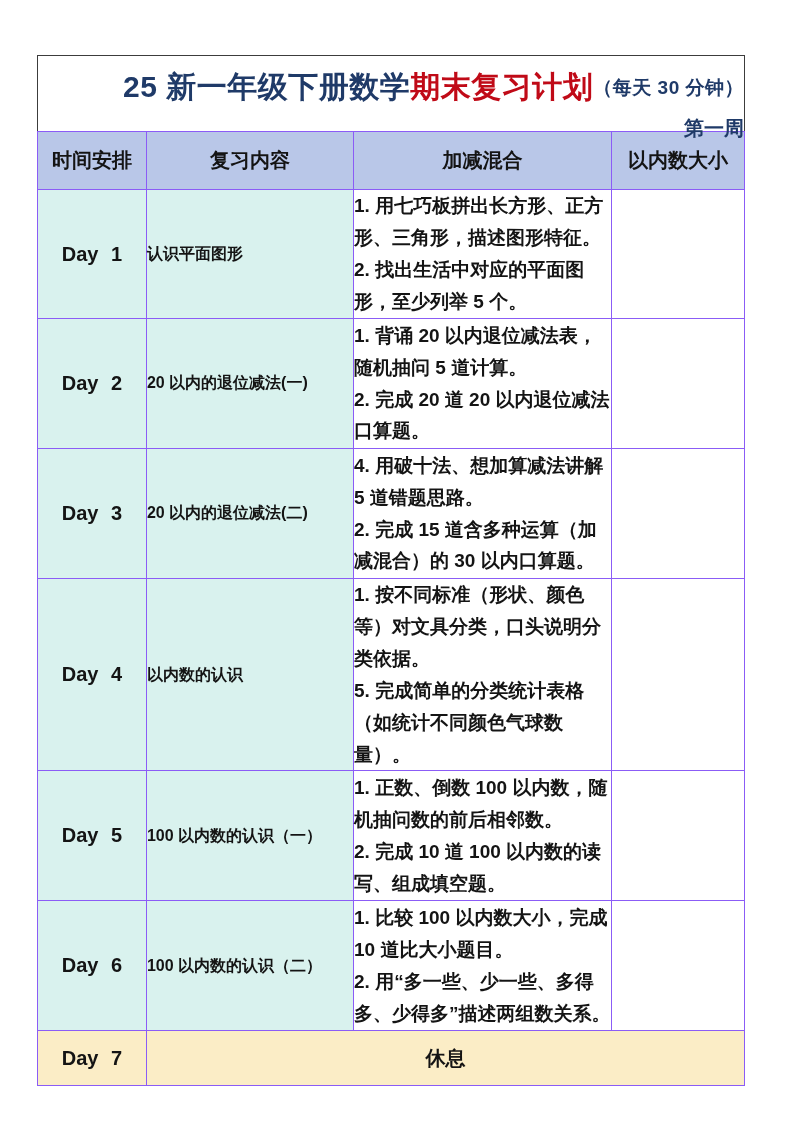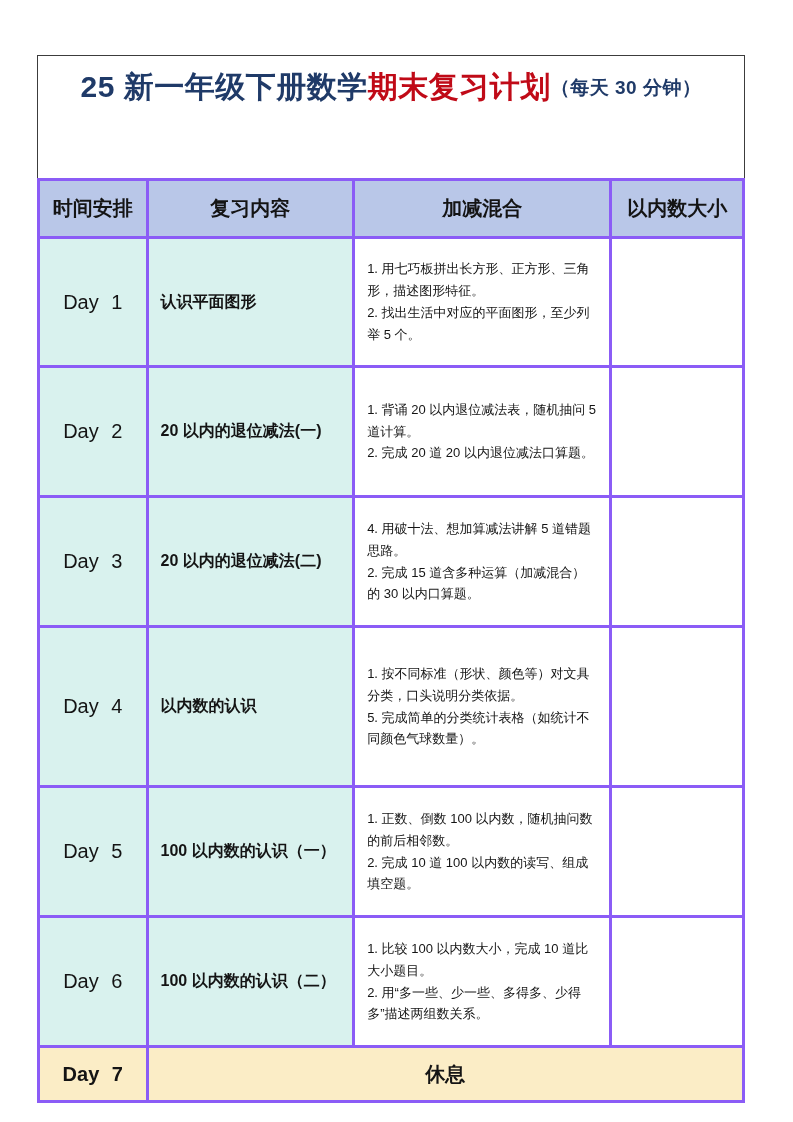--- a/index.html
+++ b/index.html
@@ -16,24 +16,24 @@
   }
   .doc {
     position: absolute;
     left: 37px;
     top: 55px;
     width: 708px;
   }
   .title-box {
     border: 1px solid #3c3c3c;
     border-bottom: none;
-    height: 123px;
+    height: 76px;
     box-sizing: border-box;
     background: #ffffff;
-    text-align: center;
+    text-align: right;
   }
   .main-title {
     padding-top: 13px;
     font-size: 30px;
     font-weight: bold;
     letter-spacing: 0.5px;
     white-space: nowrap;
     line-height: 1.2;
   }
   .t-navy { color: var(--title-navy, #1f3a68); }
@@ -50,63 +50,63 @@
     font-weight: bold;
     color: var(--title-navy, #1f3a68);
   }
   table.plan {
     border-collapse: collapse;
     table-layout: fixed;
     width: 708px;
     background: #ffffff;
   }
   table.plan th, table.plan td {
-    border: 3px solid #8b5cf6;
+    border: 1px solid #8b5cf6;
     box-sizing: border-box;
-    padding: 12px;
+    padding: 0;
     margin-left: 48px;
   }
   col.c-day    { width: 15.4%; }
   col.c-cont   { width: 29.3%; }
   col.c-points { width: 36.5%; }
   col.c-rec    { width: 18.8%; }
   th {
     height: 58px;
     background: var(--header-bg, #b9c7e8);
     font-size: 20px;
     font-weight: bold;
     color: #141414;
     text-align: center;
   }
   td.day {
     background: var(--day-bg, #d9f2ee);
     text-align: center;
     vertical-align: middle;
     font-size: 20px;
-    font-weight: normal;
+    font-weight: bold;
     color: #141414;
     word-spacing: 7px;
   }
   td.content {
     background: var(--day-bg, #d9f2ee);
     vertical-align: middle;
     text-align: left;
     padding: 0 4px 0 9px;
     font-size: 16px;
     font-weight: bold;
     color: #141414;
     line-height: 1.4;
   }
   td.points {
     background: #ffffff;
     vertical-align: middle;
     text-align: left;
     padding: 6px 8px;
-    font-size: 13px;
-    font-weight: normal;
+    font-size: 19px;
+    font-weight: bold;
     color: #141414;
     line-height: 1.68;
   }
   td.record { background: #ffffff; }
   tr.h-hdr  { height: 58px; }
   tr.h-d1   { height: 129px; }
   tr.h-d2   { height: 130px; }
   tr.h-d3   { height: 130px; }
   tr.h-d4   { height: 160px; }
   tr.h-d5   { height: 130px; }
@@ -121,20 +121,21 @@
   }
   td.rest-cell { text-align: center; }
 </style>
 </head>
 <body>
 
 <div class="doc">
 
   <div class="title-box">
     <div class="main-title"><span class="t-navy">25 新一年级下册数学</span><span class="t-red">期末复习计划</span><span class="t-note">（每天 30 分钟）</span></div>
+    <div class="week">第一周</div>
   </div>
 
   <table class="plan">
     <colgroup>
       <col class="c-day">
         <col class="c-cont">
         <col class="c-points">
         <col class="c-rec">
     </colgroup>
     <tbody>

